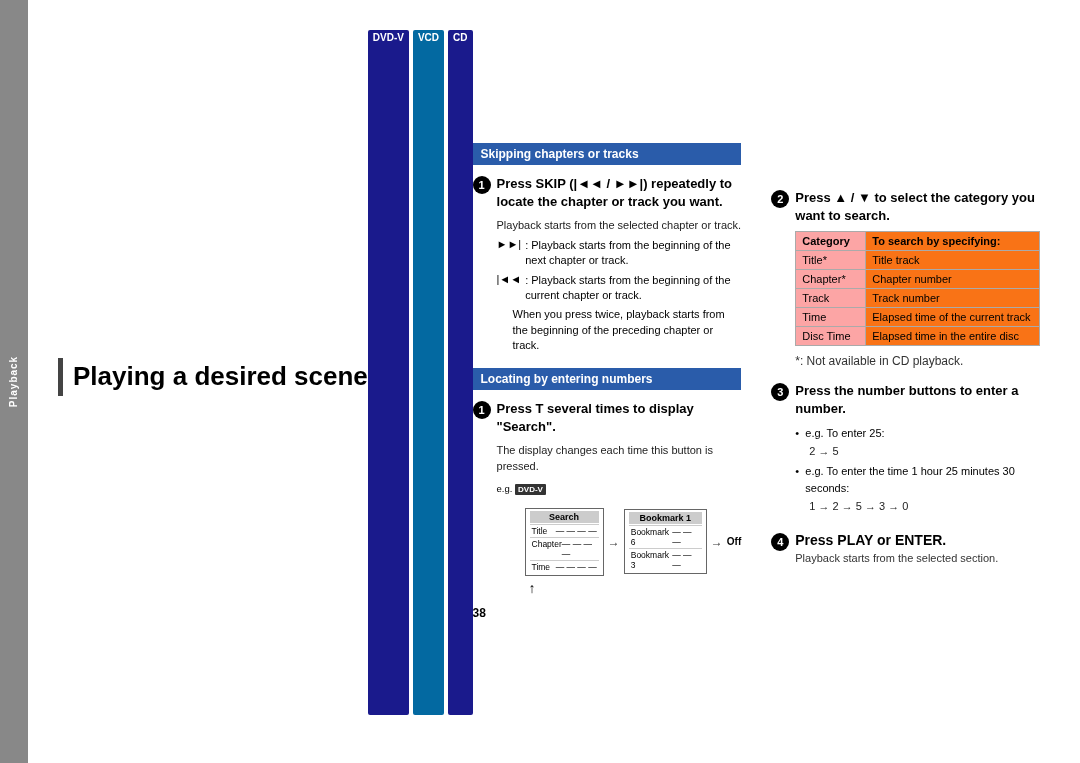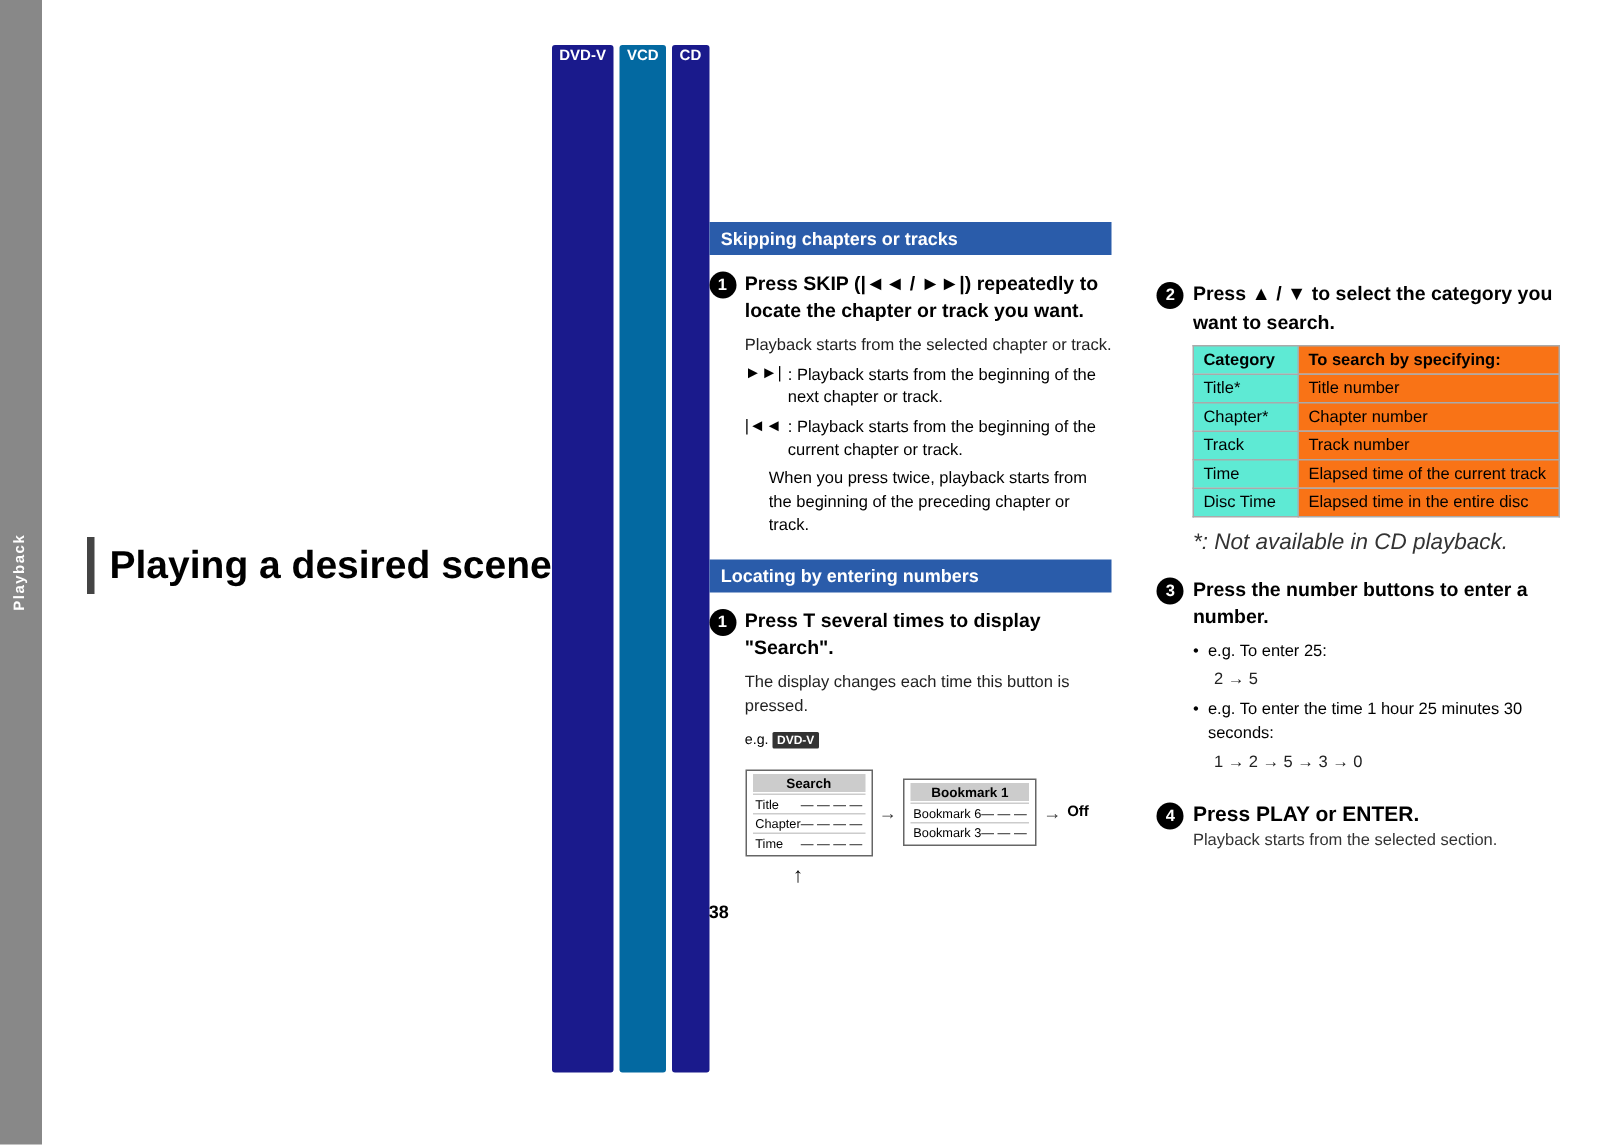--- a/index.html
+++ b/index.html
@@ -170,30 +170,29 @@
       width: 100%;
       font-size: 11px;
       margin-bottom: 8px;
     }
     .search-table td, .search-table th {
       border: 1px solid #aaa;
       padding: 3px 6px;
     }
     .search-table .col-cat {
       width: 70px;
-      background: #5eead4;
+      background: #fca5a5;
     }
     .search-table .col-val {
       background: #f97316;
     }
     .table-note {
-      font-size: 15px;
+      font-size: 12px;
       color: #333;
       margin-top: 0;
-      font-style: italic;
     }
 
     
     .bullet-item {
       font-size: 11px;
       margin-bottom: 4px;
       padding-left: 10px;
       position: relative;
       line-height: 1.5;
     }
@@ -233,20 +232,21 @@
       font-size: 9.5px;
     }
     .diagram-label {
       font-size: 9.5px;
       margin-bottom: 14px;
     }
     .diagram-row {
       display: flex;
       align-items: center;
       gap: 4px;
+      margin-left: 28px;
     }
     .diagram-box {
       border: 1px solid #666;
       padding: 2px 4px;
       font-size: 9px;
       min-width: 60px;
     }
     .diagram-box-title {
       background: #ccc;
       text-align: center;
@@ -398,21 +398,21 @@
             <table class="search-table">
               <thead>
                 <tr>
                   <td class="col-cat" style="font-weight:bold;">Category</td>
                   <td class="col-val" style="font-weight:bold;">To search by specifying:</td>
                 </tr>
               </thead>
               <tbody>
                 <tr>
                   <td class="col-cat">Title*</td>
-                  <td class="col-val">Title number</td>
+                  <td class="col-val">Title track</td>
                 </tr>
                 <tr>
                   <td class="col-cat">Chapter*</td>
                   <td class="col-val">Chapter number</td>
                 </tr>
                 <tr>
                   <td class="col-cat">Track</td>
                   <td class="col-val">Track number</td>
                 </tr>
                 <tr>

